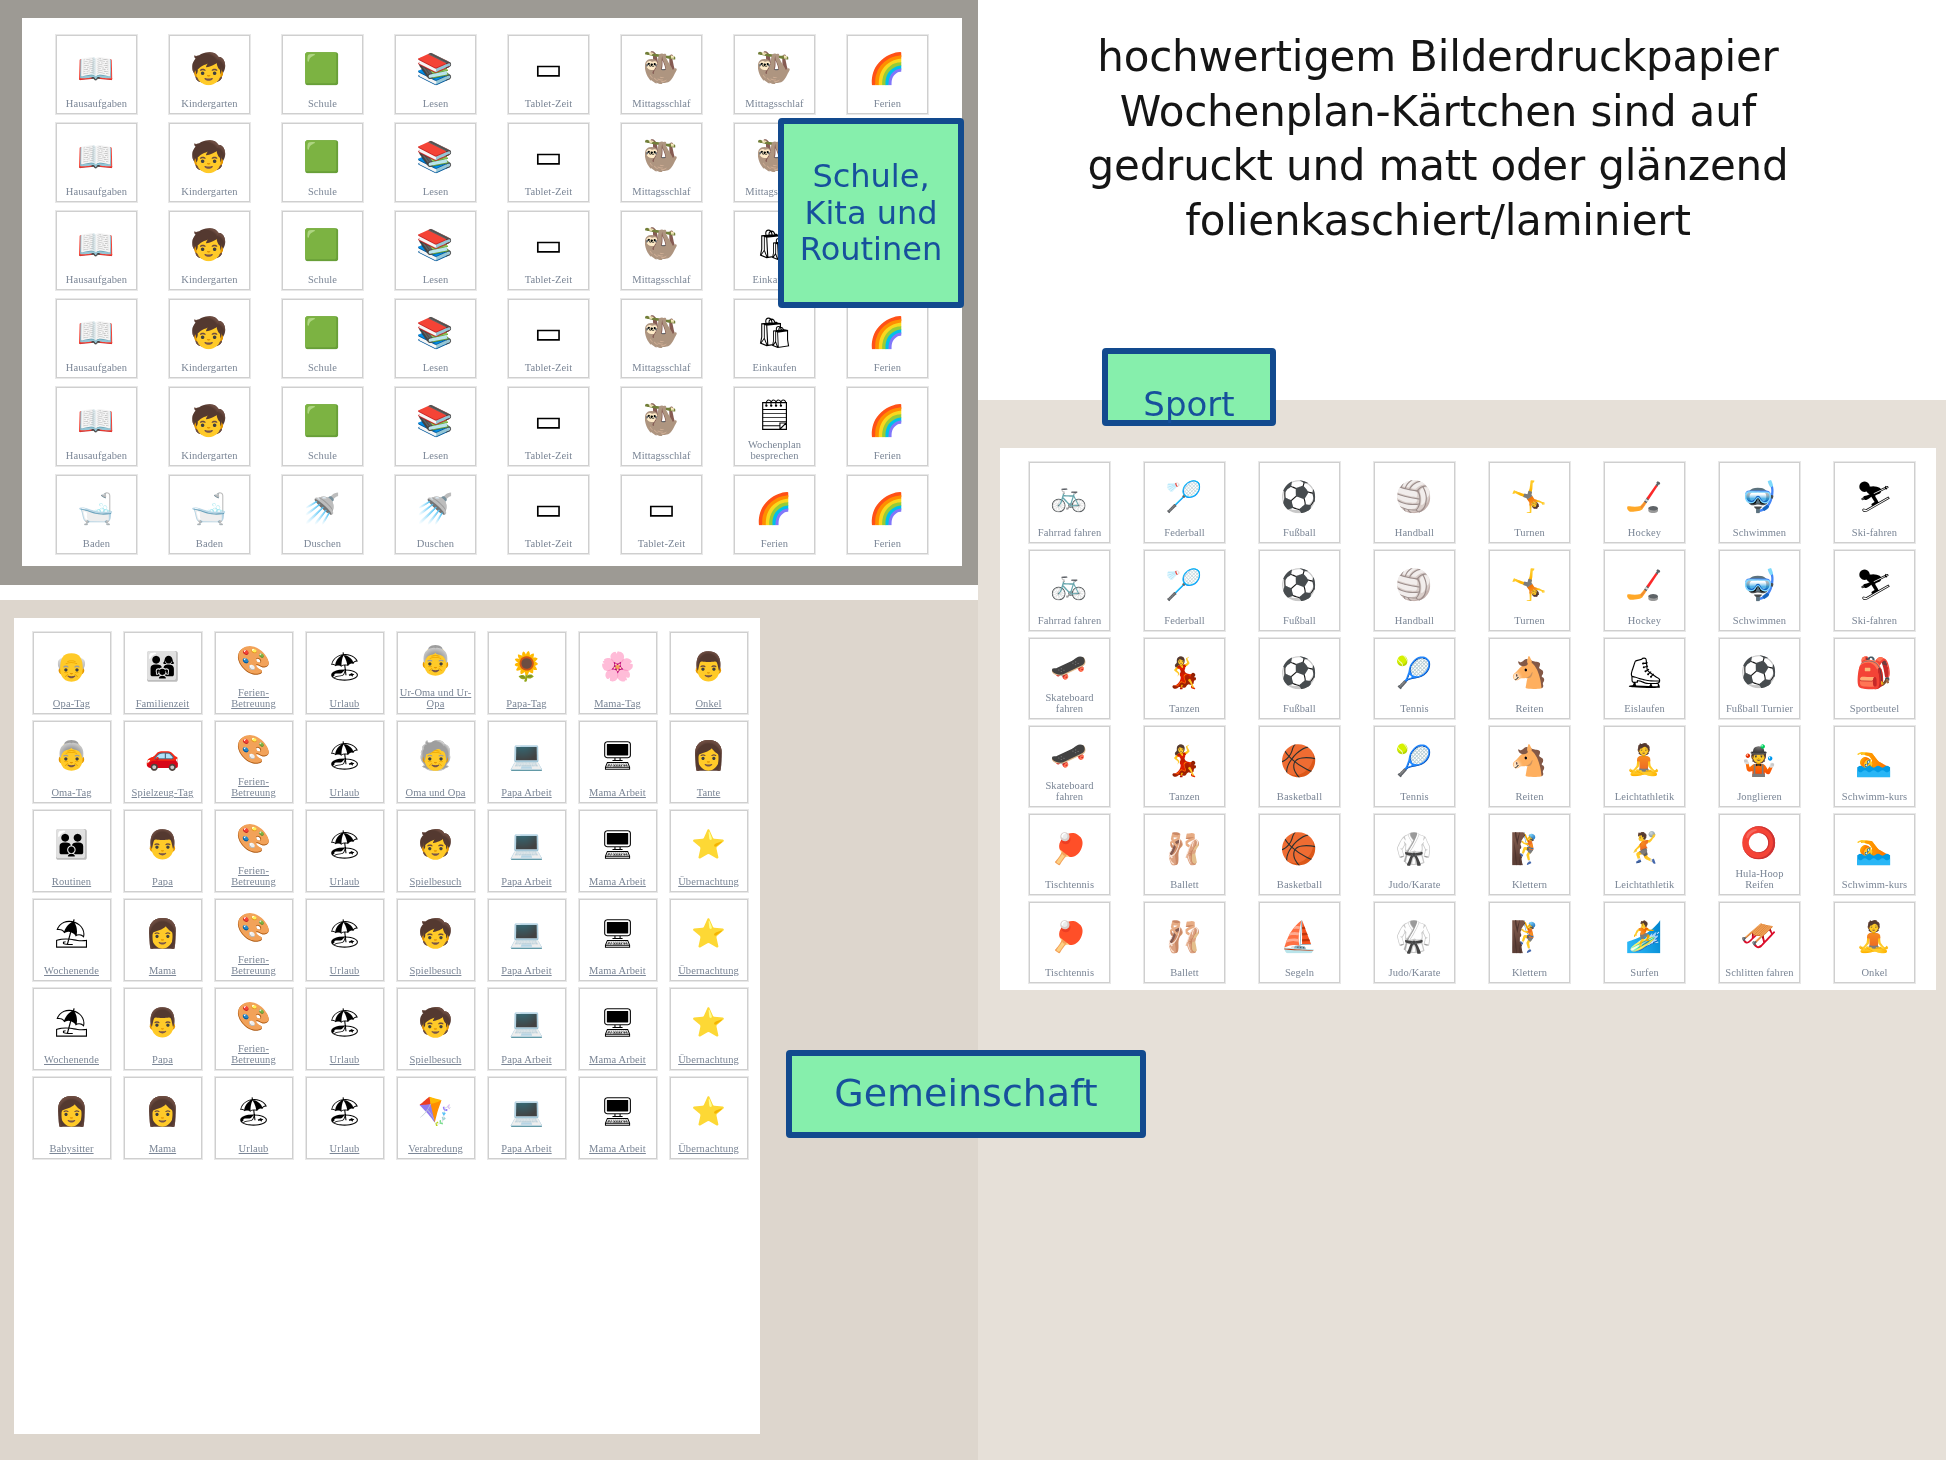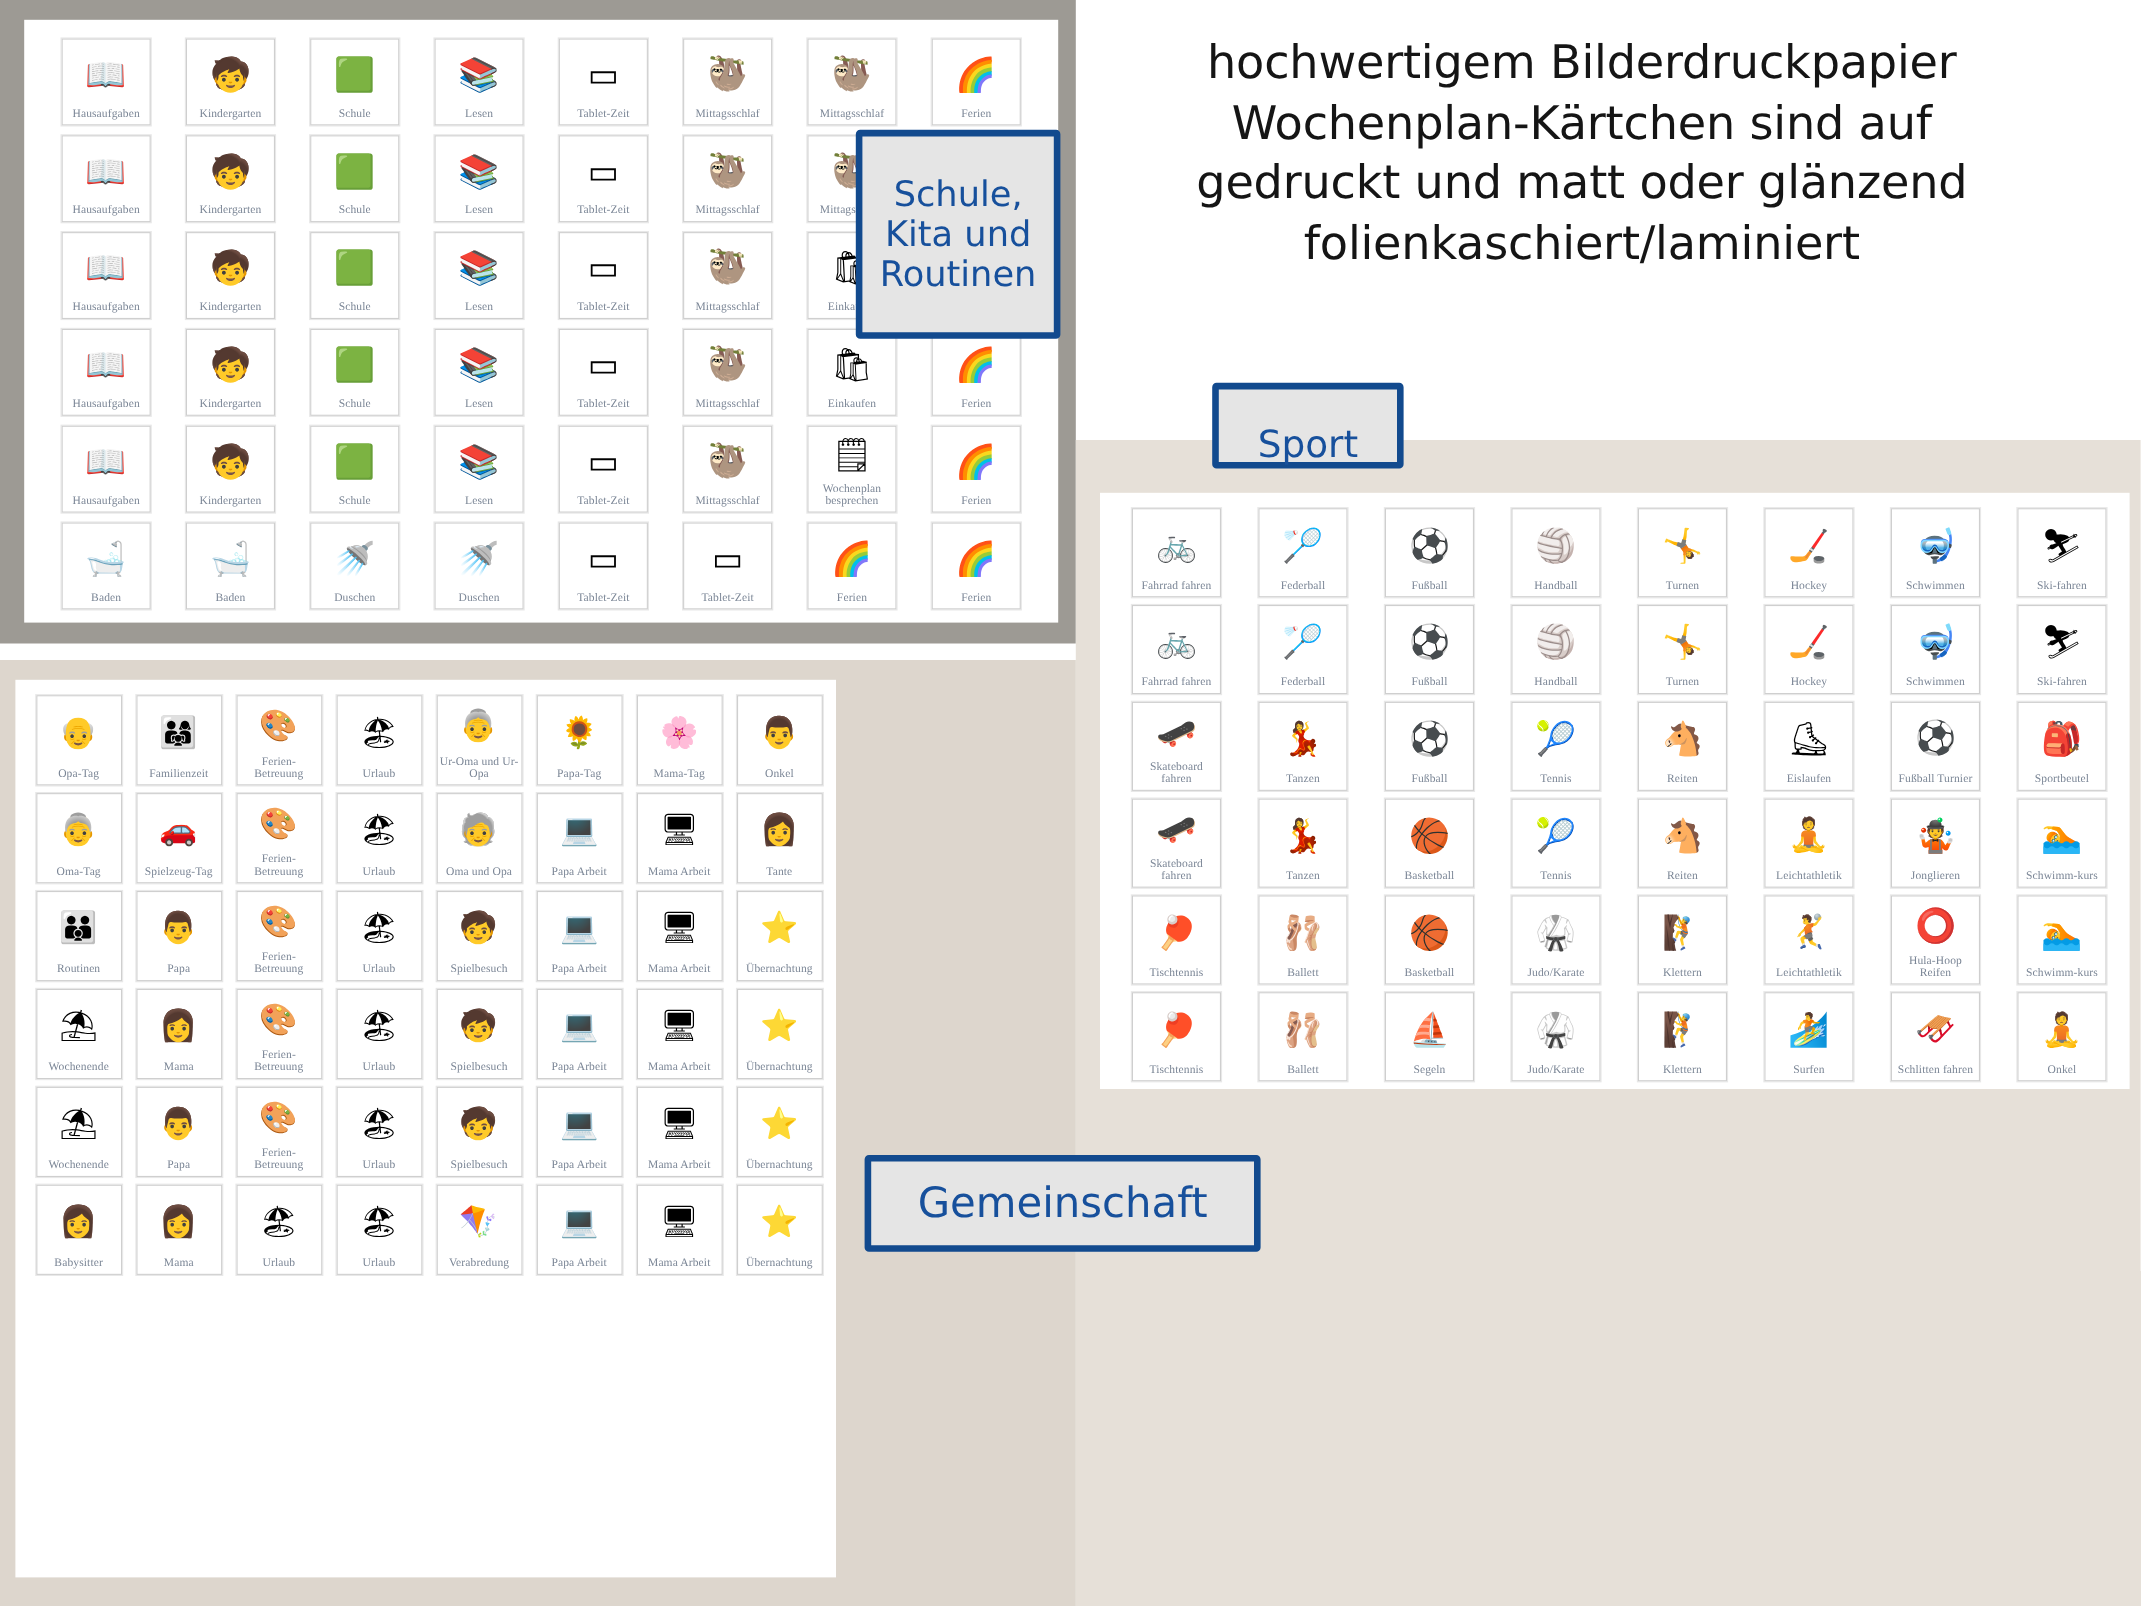--- a/index.html
+++ b/index.html
@@ -51,28 +51,28 @@
     font-family:"Liberation Serif", serif;
     color:#7b8696;
     text-align:center;
     line-height:1.0;
     letter-spacing:.1px;
     width:100%;
     word-break:break-word;
     flex:0 0 auto;
   }
   #grid-school .cap{font-size:10.5px;}
-  #grid-gem .cap{font-size:10.5px;}
+  #grid-gem .cap{font-size:10.5px;text-decoration:underline;}
   #grid-sport .cap{font-size:10.5px;}
   .cap.two{font-size:9.5px;line-height:1.05;}
 
   
   .badge{
     position:absolute;
-    background:#e5e5e5;
+    background:#86efac;
     border:6px solid #124a8e;
     border-radius:4px;
     display:flex;align-items:center;justify-content:center;
     box-sizing:border-box;
   }
   .badge span{
     color:#17509c;
     font-family:"DejaVu Sans", sans-serif;
     text-align:center;
     line-height:1.15;

